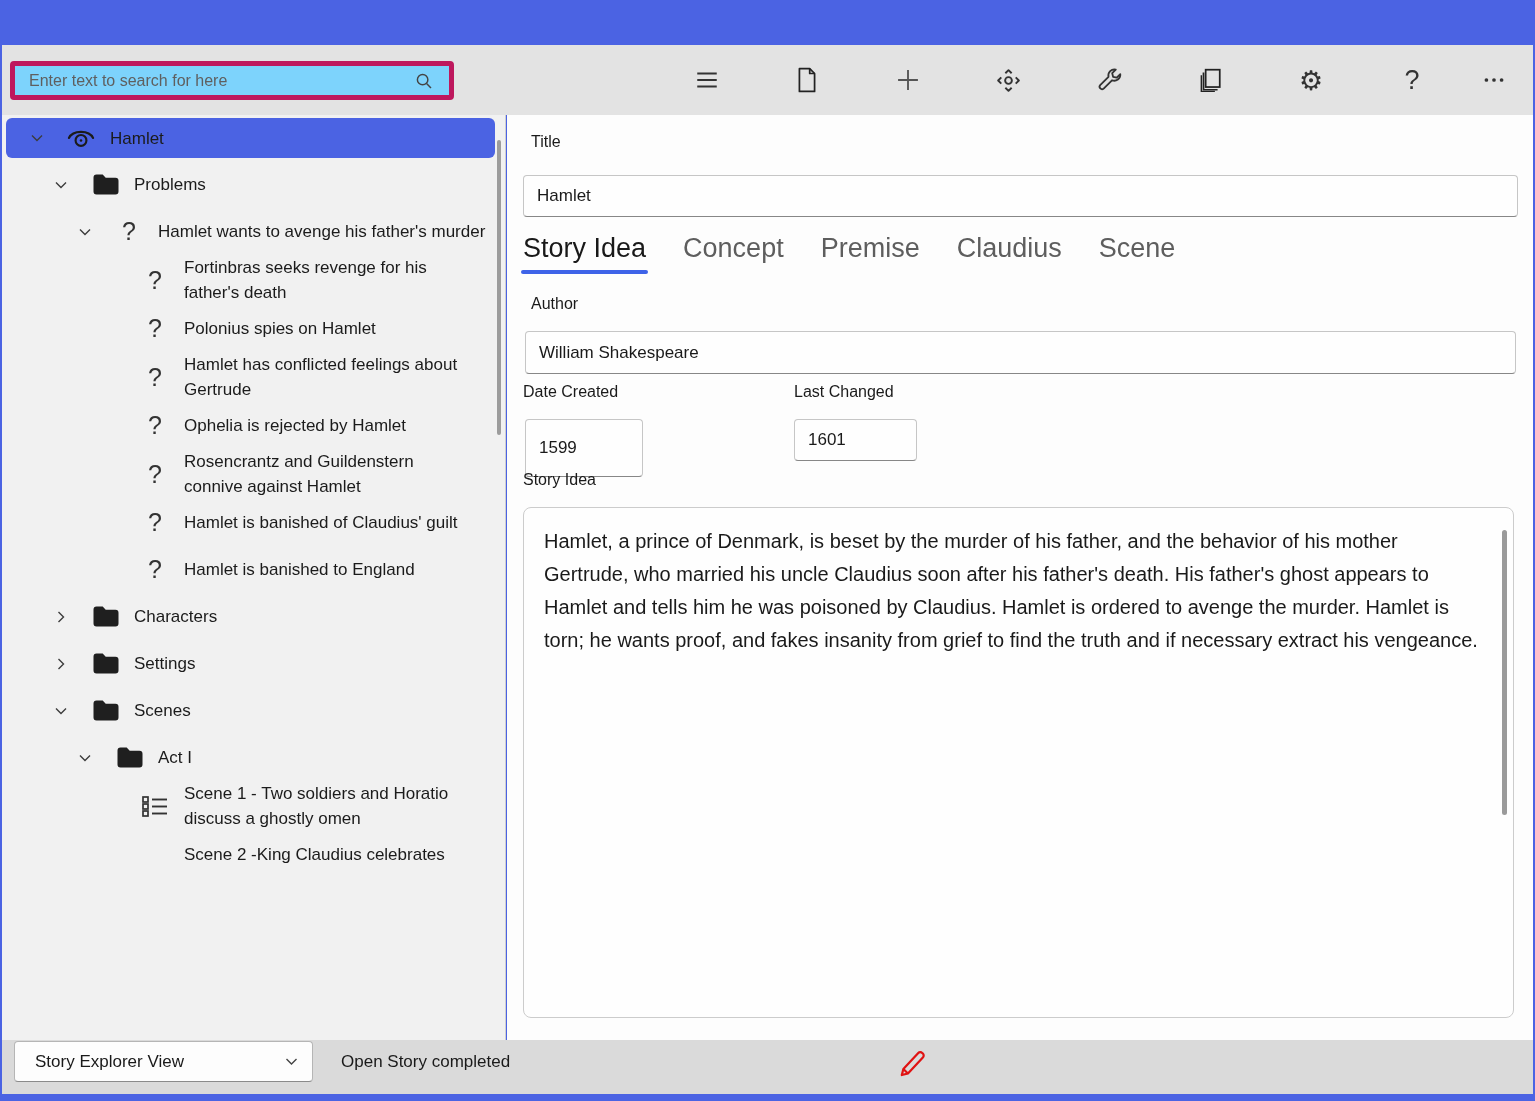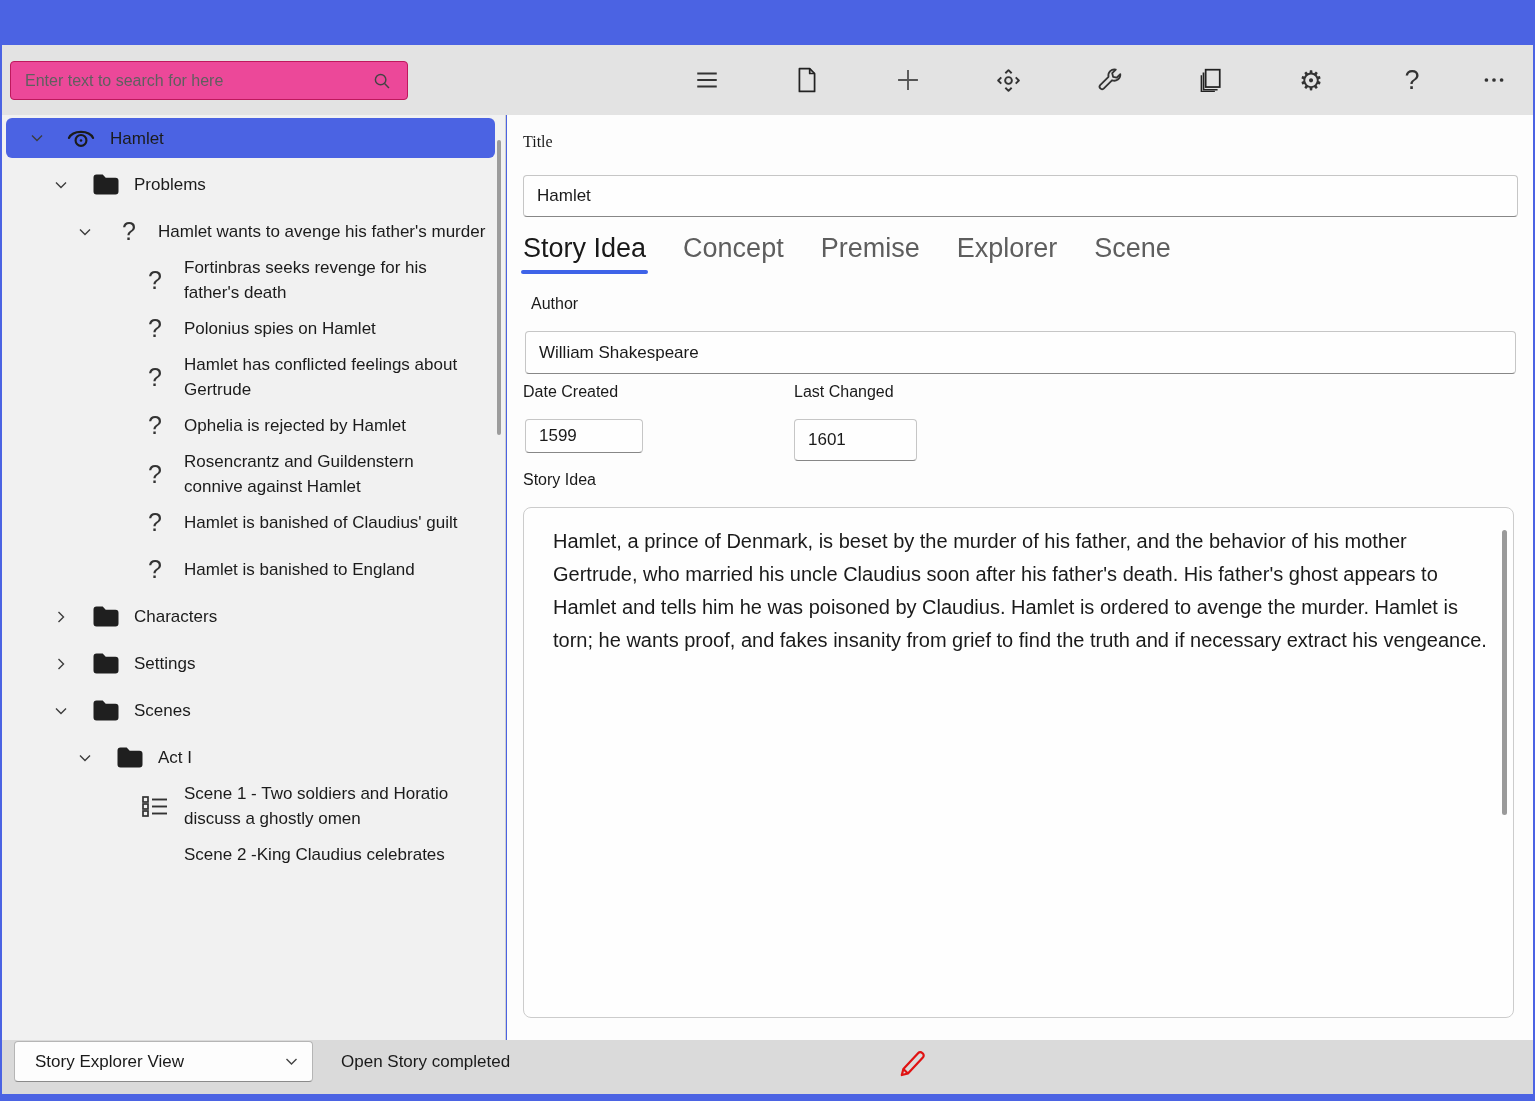--- a/index.html
+++ b/index.html
@@ -10,22 +10,22 @@
   .titlebar { position:absolute; left:0; top:0; width:1535px; height:45px; background:#4B63E3;
               border-radius:8px 8px 0 0; display:flex; align-items:center; color:#fff; }
   .appicon { width:18px; height:14px; background:#ececec; border-radius:2px; margin-left:15px;
              position:relative; }
   .appicon::after { content:""; position:absolute; left:2px; top:2px; width:8px; height:10px; background:#3f9c8e; }
   .titlebar-title { margin-left:12px; font-size:15px; letter-spacing:.2px; }
   .winbtn { position:absolute; top:0; width:46px; height:45px; display:flex; align-items:center; justify-content:center; }
 
   
   .toolbar { position:absolute; left:2px; top:45px; width:1531px; height:70px; background:#E3E3E3; }
-  .searchbox { position:absolute; left:8px; top:16px; width:398px; height:39px; background:#ec4899;
-               border:1px solid #be185d; border-radius:4px; display:flex; align-items:center; }
+  .searchbox { position:absolute; left:8px; top:16px; width:444px; height:39px; background:#7dd3fc;
+               border:5px solid #be185d; border-radius:4px; display:flex; align-items:center; }
   .searchbox input { flex:1; border:none; outline:none; background:transparent; font-size:16px;
                      color:#1a1a1a; padding:0 8px 0 14px; font-family:inherit; }
   .searchbox input::placeholder { color:#5F5F5F; opacity:1; }
   .search-glyph { margin-right:14px; display:flex; }
   .tbtn { position:absolute; top:15px; width:40px; height:40px; display:flex; align-items:center;
           justify-content:center; background:transparent; border:none; cursor:default; }
   .gear-glyph { font-family:"DejaVu Sans",sans-serif; font-size:27px; color:#333; line-height:1; }
   .q-glyph { font-size:27px; color:#333; line-height:1; font-weight:400; }
 
   
@@ -49,21 +49,21 @@
   .field-label { position:absolute; font-size:16px; color:#1a1a1a; }
   .ctl { position:absolute; background:#FEFEFE; border:1px solid #C6C6C6; border-bottom:1.5px solid #878787;
          border-radius:4px; font-size:17px; color:#1a1a1a; padding:0 13px; font-family:inherit; outline:none; }
   .tabsrow { position:absolute; left:14px; top:118px; display:flex; gap:33px; align-items:flex-end; }
   .tab { position:relative; border:none; background:transparent; font-family:inherit; font-size:27px;
          color:#5E5E5E; padding:0 2px 12px 2px; cursor:default; }
   .tab.active { color:#191919; }
   .tab.active::after { content:""; position:absolute; left:0; right:0; bottom:2px; height:4px;
                        background:#3E63E8; border-radius:2px; }
   .bigtext { position:absolute; left:16px; top:392px; width:991px; height:511px; background:#FEFEFE;
-             border:1px solid #CCCCCC; border-radius:8px; padding:17px 26px 17px 29px; font-size:20px;
+             border:1px solid #CCCCCC; border-radius:8px; padding:17px 26px 17px 20px; font-size:20px;
              line-height:33px; color:#1a1a1a; overflow:hidden; }
   .ta-scrollthumb { position:absolute; right:6px; top:22px; width:5px; height:285px; background:#9A9A9A; border-radius:3px; }
 
   
   .statusbar { position:absolute; left:2px; top:1040px; width:1531px; height:64px; background:#DADADA; }
   .combobox { position:absolute; left:12px; top:1px; width:299px; height:41px; background:#FDFDFD;
               border:1px solid #B5B5B5; border-bottom-color:#8A8A8A; border-radius:4px; display:flex;
               align-items:center; font-size:17px; color:#1a1a1a; padding:0 14px 0 20px; }
   .combobox .cb-label { flex:1; }
   .status-text { position:absolute; left:339px; top:0; height:43px; display:flex; align-items:center;
@@ -290,37 +290,37 @@
         </div>
         <div class="tree-row lvl3">
           <span class="ticon"></span>
           <span class="tlabel">Scene 2 -King Claudius celebrates</span>
         </div>
       </div>
     <div class="tree-scrollthumb"></div>
   </div>
 
   <div class="mainpanel">
-    <span class="field-label" style="left:16px; top:18px;font-family:Liberation Serif, serif;">Title</span>
+    <span class="field-label" style="left:24px; top:18px;">Title</span>
     <input class="ctl" style="left: 16px; top: 60px; width: 995px; height: 42px;" value="Hamlet">
 
     <div class="tabsrow" id="tabs-row">
         <button class="tab active">Story Idea</button>
         <button class="tab">Concept</button>
         <button class="tab">Premise</button>
-        <button class="tab">Explorer</button>
+        <button class="tab">Claudius</button>
         <button class="tab">Scene</button>
       </div>
 
     <span class="field-label" style="left:24px; top:180px;">Author</span>
     <input class="ctl" style="left: 18px; top: 216px; width: 991px; height: 43px;" value="William Shakespeare">
 
     <span class="field-label" style="left:16px; top:268px;">Date Created</span>
     <span class="field-label" style="left:287px; top:268px;">Last Changed</span>
-    <input class="ctl" style="left: 18px; top: 304px; width: 118px; height: 34px;" value="1599">
+    <input class="ctl" style="left: 18px; top: 304px; width: 118px; height: 58px;" value="1599">
     <input class="ctl" style="left: 287px; top: 304px; width: 123px; height: 42px;" value="1601">
 
     <span class="field-label" style="left:16px; top:356px;">Story Idea</span>
     <div class="bigtext">
       <span>Hamlet, a prince of Denmark, is beset by the murder of his father, and the behavior of his mother Gertrude, who married his uncle Claudius soon after his father's death. His father's ghost appears to Hamlet and tells him he was poisoned by Claudius. Hamlet is ordered to avenge the murder. Hamlet is torn; he wants proof, and fakes insanity from grief to find the truth and if necessary extract his vengeance.</span>
       <div class="ta-scrollthumb"></div>
     </div>
   </div>
 
   <div class="statusbar">

